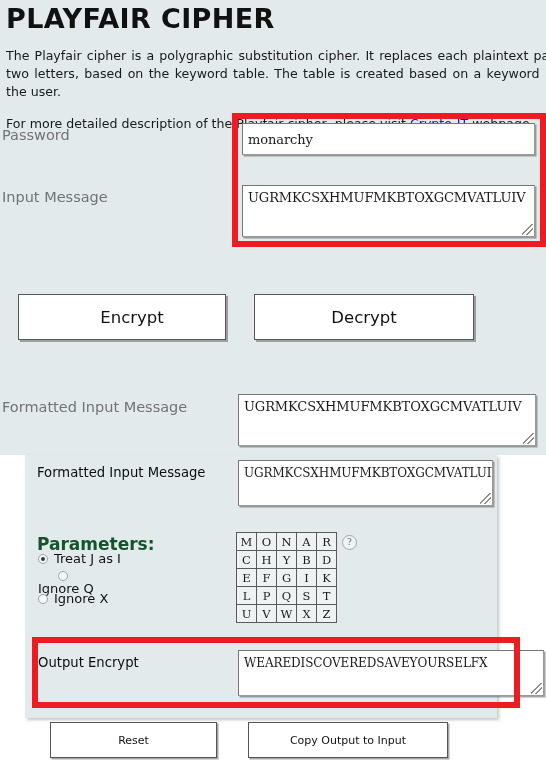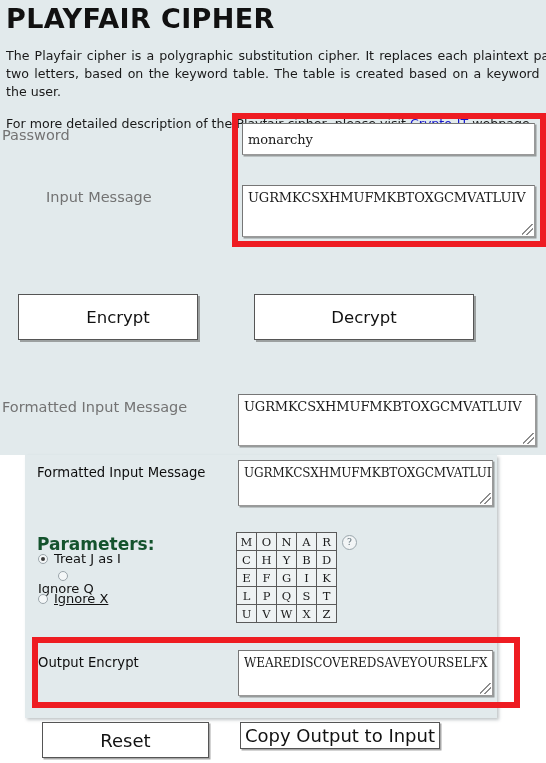--- a/index.html
+++ b/index.html
@@ -121,22 +121,23 @@
     font-family: "DejaVu Sans", sans-serif;
     font-size: 16.5px;
     color: #111111;
     text-align: center;
     cursor: pointer;
     display: flex;
     align-items: center;
     justify-content: center;
   }
   .btn.small {
-    font-size: 18px;
+    font-size: 11px;
     box-shadow: 1.5px 1.5px 0 rgba(110,110,110,.6);
+    margin-left: 8px;
   }
 
   
   .inner {
     position: absolute;
     left: 25px;
     top: 455px;
     width: 472px;
     height: 263px;
     background: #e2eaec;
@@ -232,47 +233,47 @@
   <div class="page-wide">
     <h1 class="title">PLAYFAIR CIPHER</h1>
     <p class="intro">The Playfair cipher is a polygraphic substitution cipher. It replaces each plaintext pair of letters by another two letters, based on the keyword table. The table is created based on a keyword (password) provided by the user.</p>
     <p class="intro2"><span>For more detailed description of the Playfair cipher, please visit </span><a class="link" href="#">Crypto-IT</a><span> webpage.</span></p>
   </div>
 </div>
 
 <div class="lbl" style="left:2px; top:127px;">Password</div>
 <div class="tbox" style="left:242px; top:123px; width:293px; height:32px; line-height:24px;">monarchy</div>
 
-<div class="lbl" style="left:2px; top:189px;margin-left:44px;">Input Message</div>
+<div class="lbl" style="left:2px; top:189px;">Input Message</div>
 <div class="tbox resizable" style="left:242px; top:185px; width:293px; height:52px;">UGRMKCSXHMUFMKBTOXGCMVATLUIV</div>
 
 <div class="redbox" style="left:232px; top:113px; width:314px; height:134px;"></div>
 
-<div class="btn" style="left:18px; top:294px; width:180px; height:46px;padding-left:20px;">Encrypt</div>
+<div class="btn" style="left:18px; top:294px; width:208px; height:46px;padding-left:20px;">Encrypt</div>
 <div class="btn" style="left:254px; top:294px; width:220px; height:46px;">Decrypt</div>
 
 <div class="lbl" style="left:2px; top:399px;">Formatted Input Message</div>
 <div class="tbox resizable" style="left:238px; top:394px; width:298px; height:52px;">UGRMKCSXHMUFMKBTOXGCMVATLUIV</div>
 
 <div class="inner"></div>
 
 <div class="inner-lbl" style="left:37px; top:465px;">Formatted Input Message</div>
 <div class="tbox resizable" style="left:238px; top:460px; width:255px; height:46px; font-size:12px;">UGRMKCSXHMUFMKBTOXGCMVATLUIV</div>
 
 <div class="params-title">Parameters:</div>
 
 <div class="radio-row" style="top:551px;">
   <span class="radio on"></span>
   <span>Treat J as I</span>
 </div>
 <div class="radio-row" style="top:571px;flex-direction:column;">
   <span class="radio"></span>
   <span>Ignore Q</span>
 </div>
-<div class="radio-row" style="top:591px;text-decoration:underline;">
+<div class="radio-row" style="top:591px;">
   <span class="radio"></span>
   <span>Ignore X</span>
 </div>
 
 <table class="ptable">
   <tbody>
       <tr>
         <td>M</td>
         <td>O</td>
         <td>N</td>
@@ -306,18 +307,18 @@
         <td>W</td>
         <td>X</td>
         <td>Z</td>
       </tr>
     </tbody>
 </table>
 
 <div class="help-icon">?</div>
 
 <div class="inner-lbl" style="left:38px; top:655px;">Output Encrypt</div>
-<div class="tbox resizable" style="left:238px; top:650px; width:255px; height:46px; font-size:12px;">WEAREDISCOVEREDSAVEYOURSELFX</div>
+<div class="tbox resizable" style="left:238px; top:650px; width:306px; height:46px; font-size:12px;">WEAREDISCOVEREDSAVEYOURSELFX</div>
 
 <div class="redbox" style="left:32px; top:637px; width:488px; height:71px;"></div>
 
 <div class="btn small" style="left:42px; top:722px; width:167px; height:36px;">Reset</div>
-<div class="btn small" style="left:240px; top:722px; width:200px; height:27px;">Copy Output to Input</div>
+<div class="btn small" style="left:240px; top:722px; width:200px; height:36px;">Copy Output to Input</div>
 
 </body></html>

